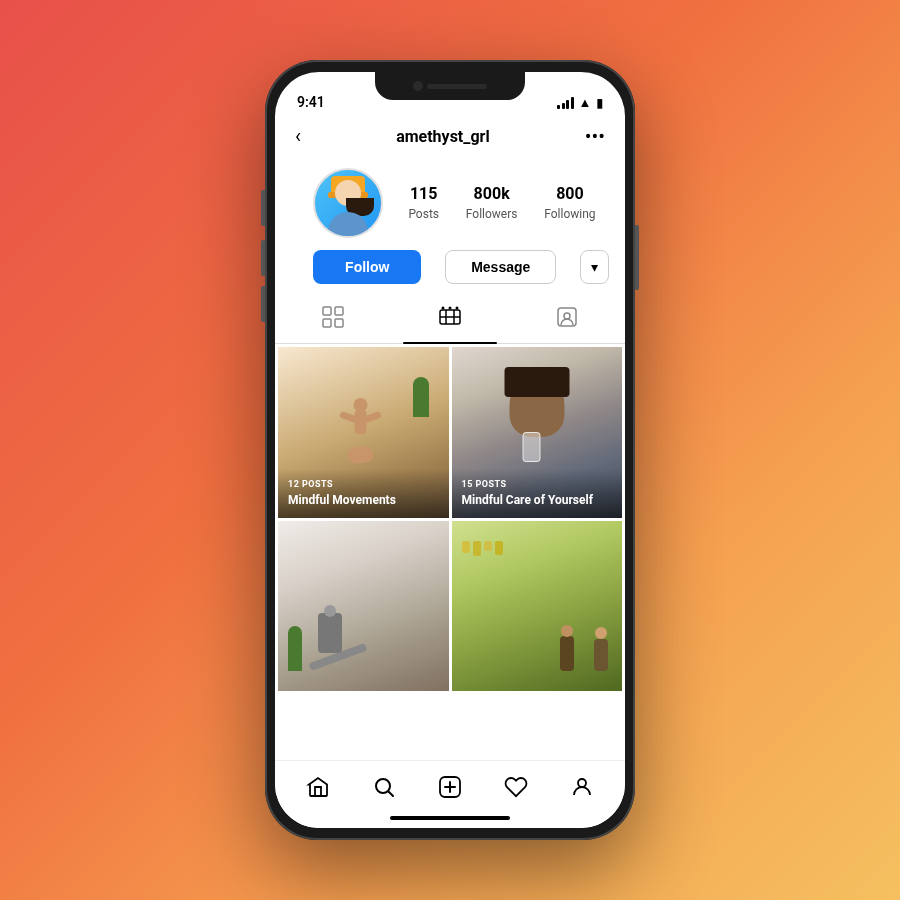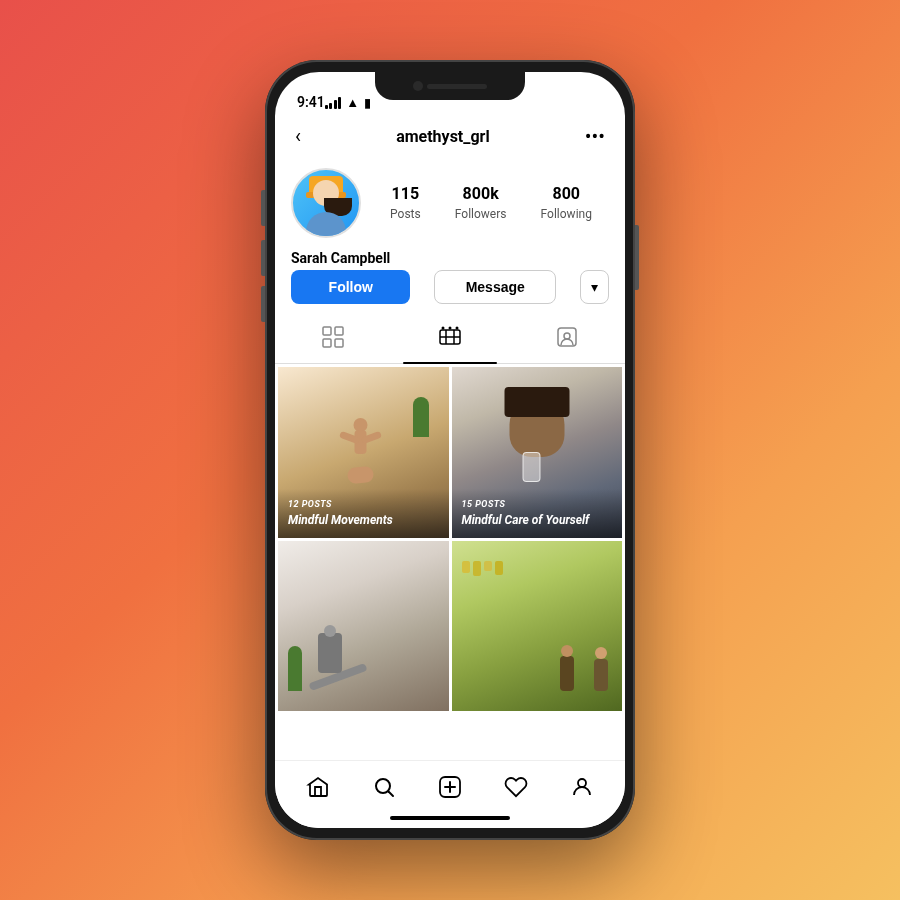--- a/index.html
+++ b/index.html
@@ -89,21 +89,21 @@
       background: #2a2a2a;
       border-radius: 3px;
     }
 
     
     .status-bar {
       height: 44px;
       display: flex;
       align-items: flex-end;
       padding: 0 22px 6px;
-      justify-content: flex-start;
+      justify-content: space-between;
       flex-shrink: 0;
       padding-top: 10px;
     }
     .status-time {
       font-size: 14px;
       font-weight: 600;
       color: #000;
     }
     .status-icons {
       display: flex;
@@ -149,20 +149,21 @@
       font-size: 20px;
       color: #000;
       cursor: pointer;
       padding: 4px;
     }
 
     
     .profile-header {
       padding: 8px 16px 0;
       flex-shrink: 0;
+      margin-left: 22px;
     }
     .profile-top {
       display: flex;
       align-items: center;
       gap: 12px;
       margin-bottom: 12px;
     }
     .avatar {
       width: 70px;
       height: 70px;
@@ -335,21 +336,20 @@
     .content-area {
       flex: 1;
       overflow-y: auto;
       overflow-x: hidden;
     }
     .content-grid {
       display: grid;
       grid-template-columns: 1fr 1fr;
       gap: 3px;
       padding: 3px;
-      font-style: italic;
     }
 
     .grid-item {
       position: relative;
       aspect-ratio: 1;
       overflow: hidden;
       background: #e0e0e0;
       cursor: pointer;
     }
 
@@ -472,21 +472,20 @@
             <span class="stat-number">800k</span>
             <span class="stat-label">Followers</span>
           </div>
           <div class="stat-item">
             <span class="stat-number">800</span>
             <span class="stat-label">Following</span>
           </div>
         </div>
       </div>
 
-      <div class="profile-name">Sarah Campbell</div>
 
       <div class="action-buttons">
         <button class="follow-btn">Follow</button>
         <button class="message-btn">Message</button>
         <button class="dropdown-btn">▾</button>
       </div>
     </div>
 
     <div class="profile-tabs">
       <div class="tab-item">

